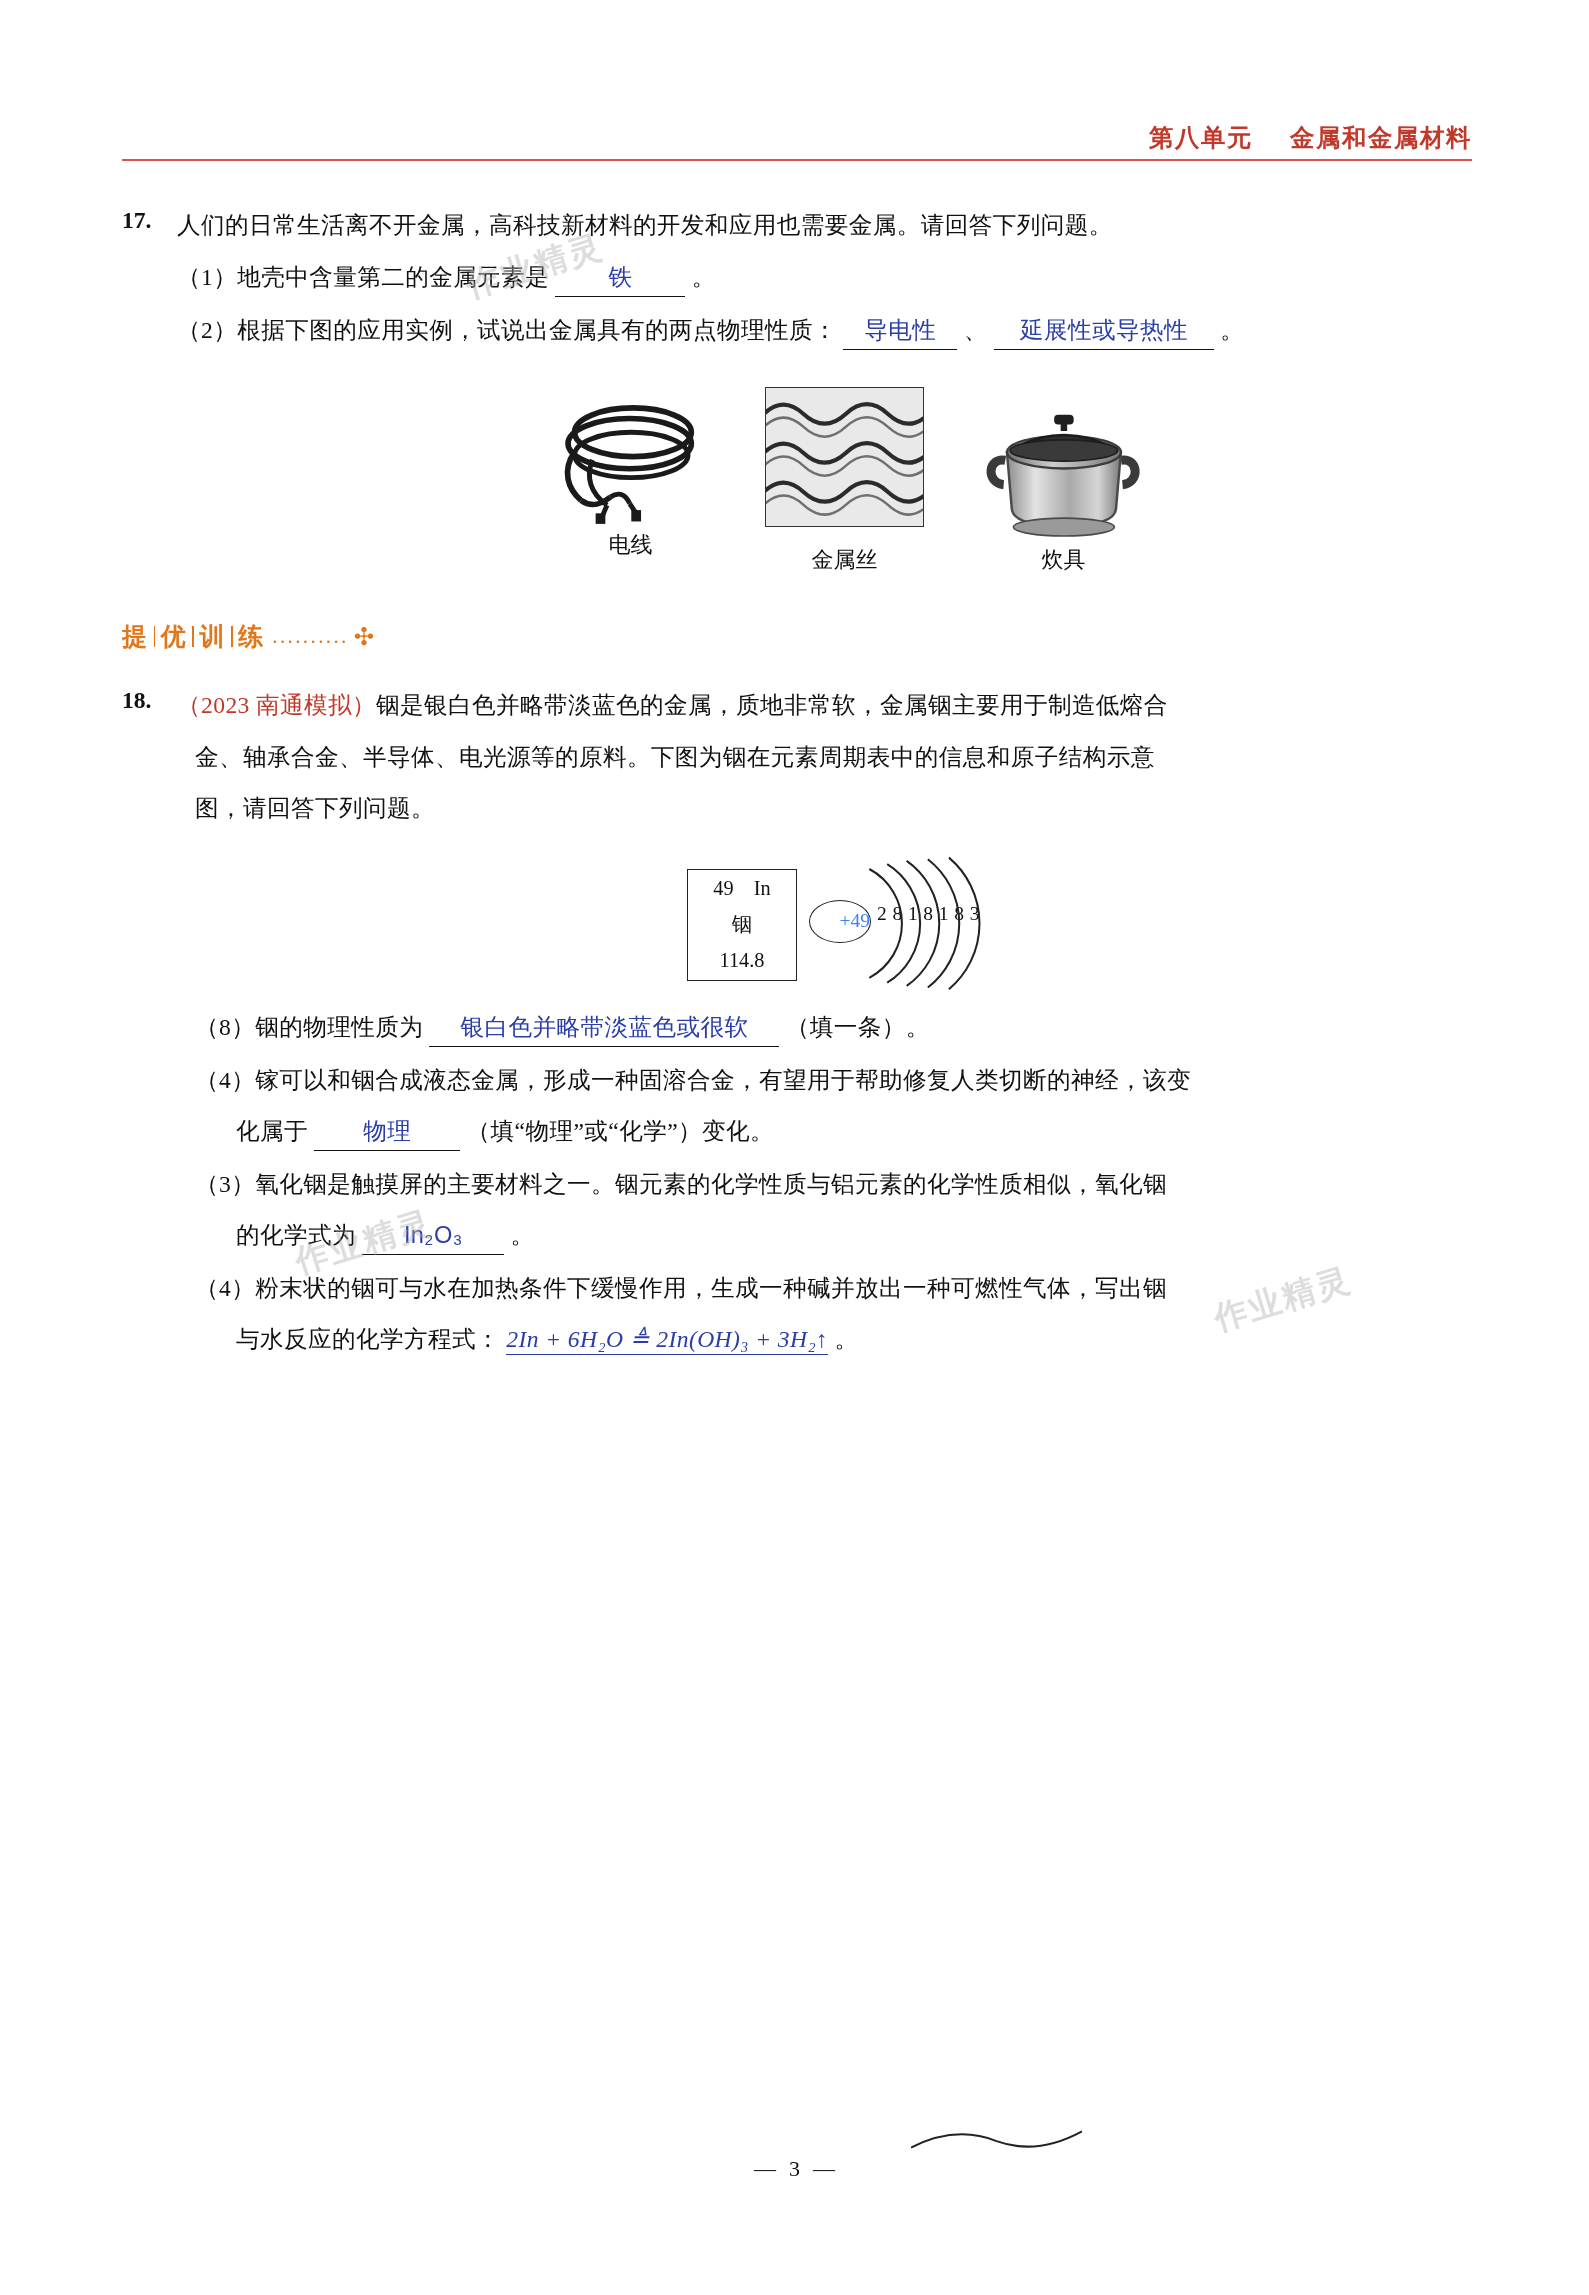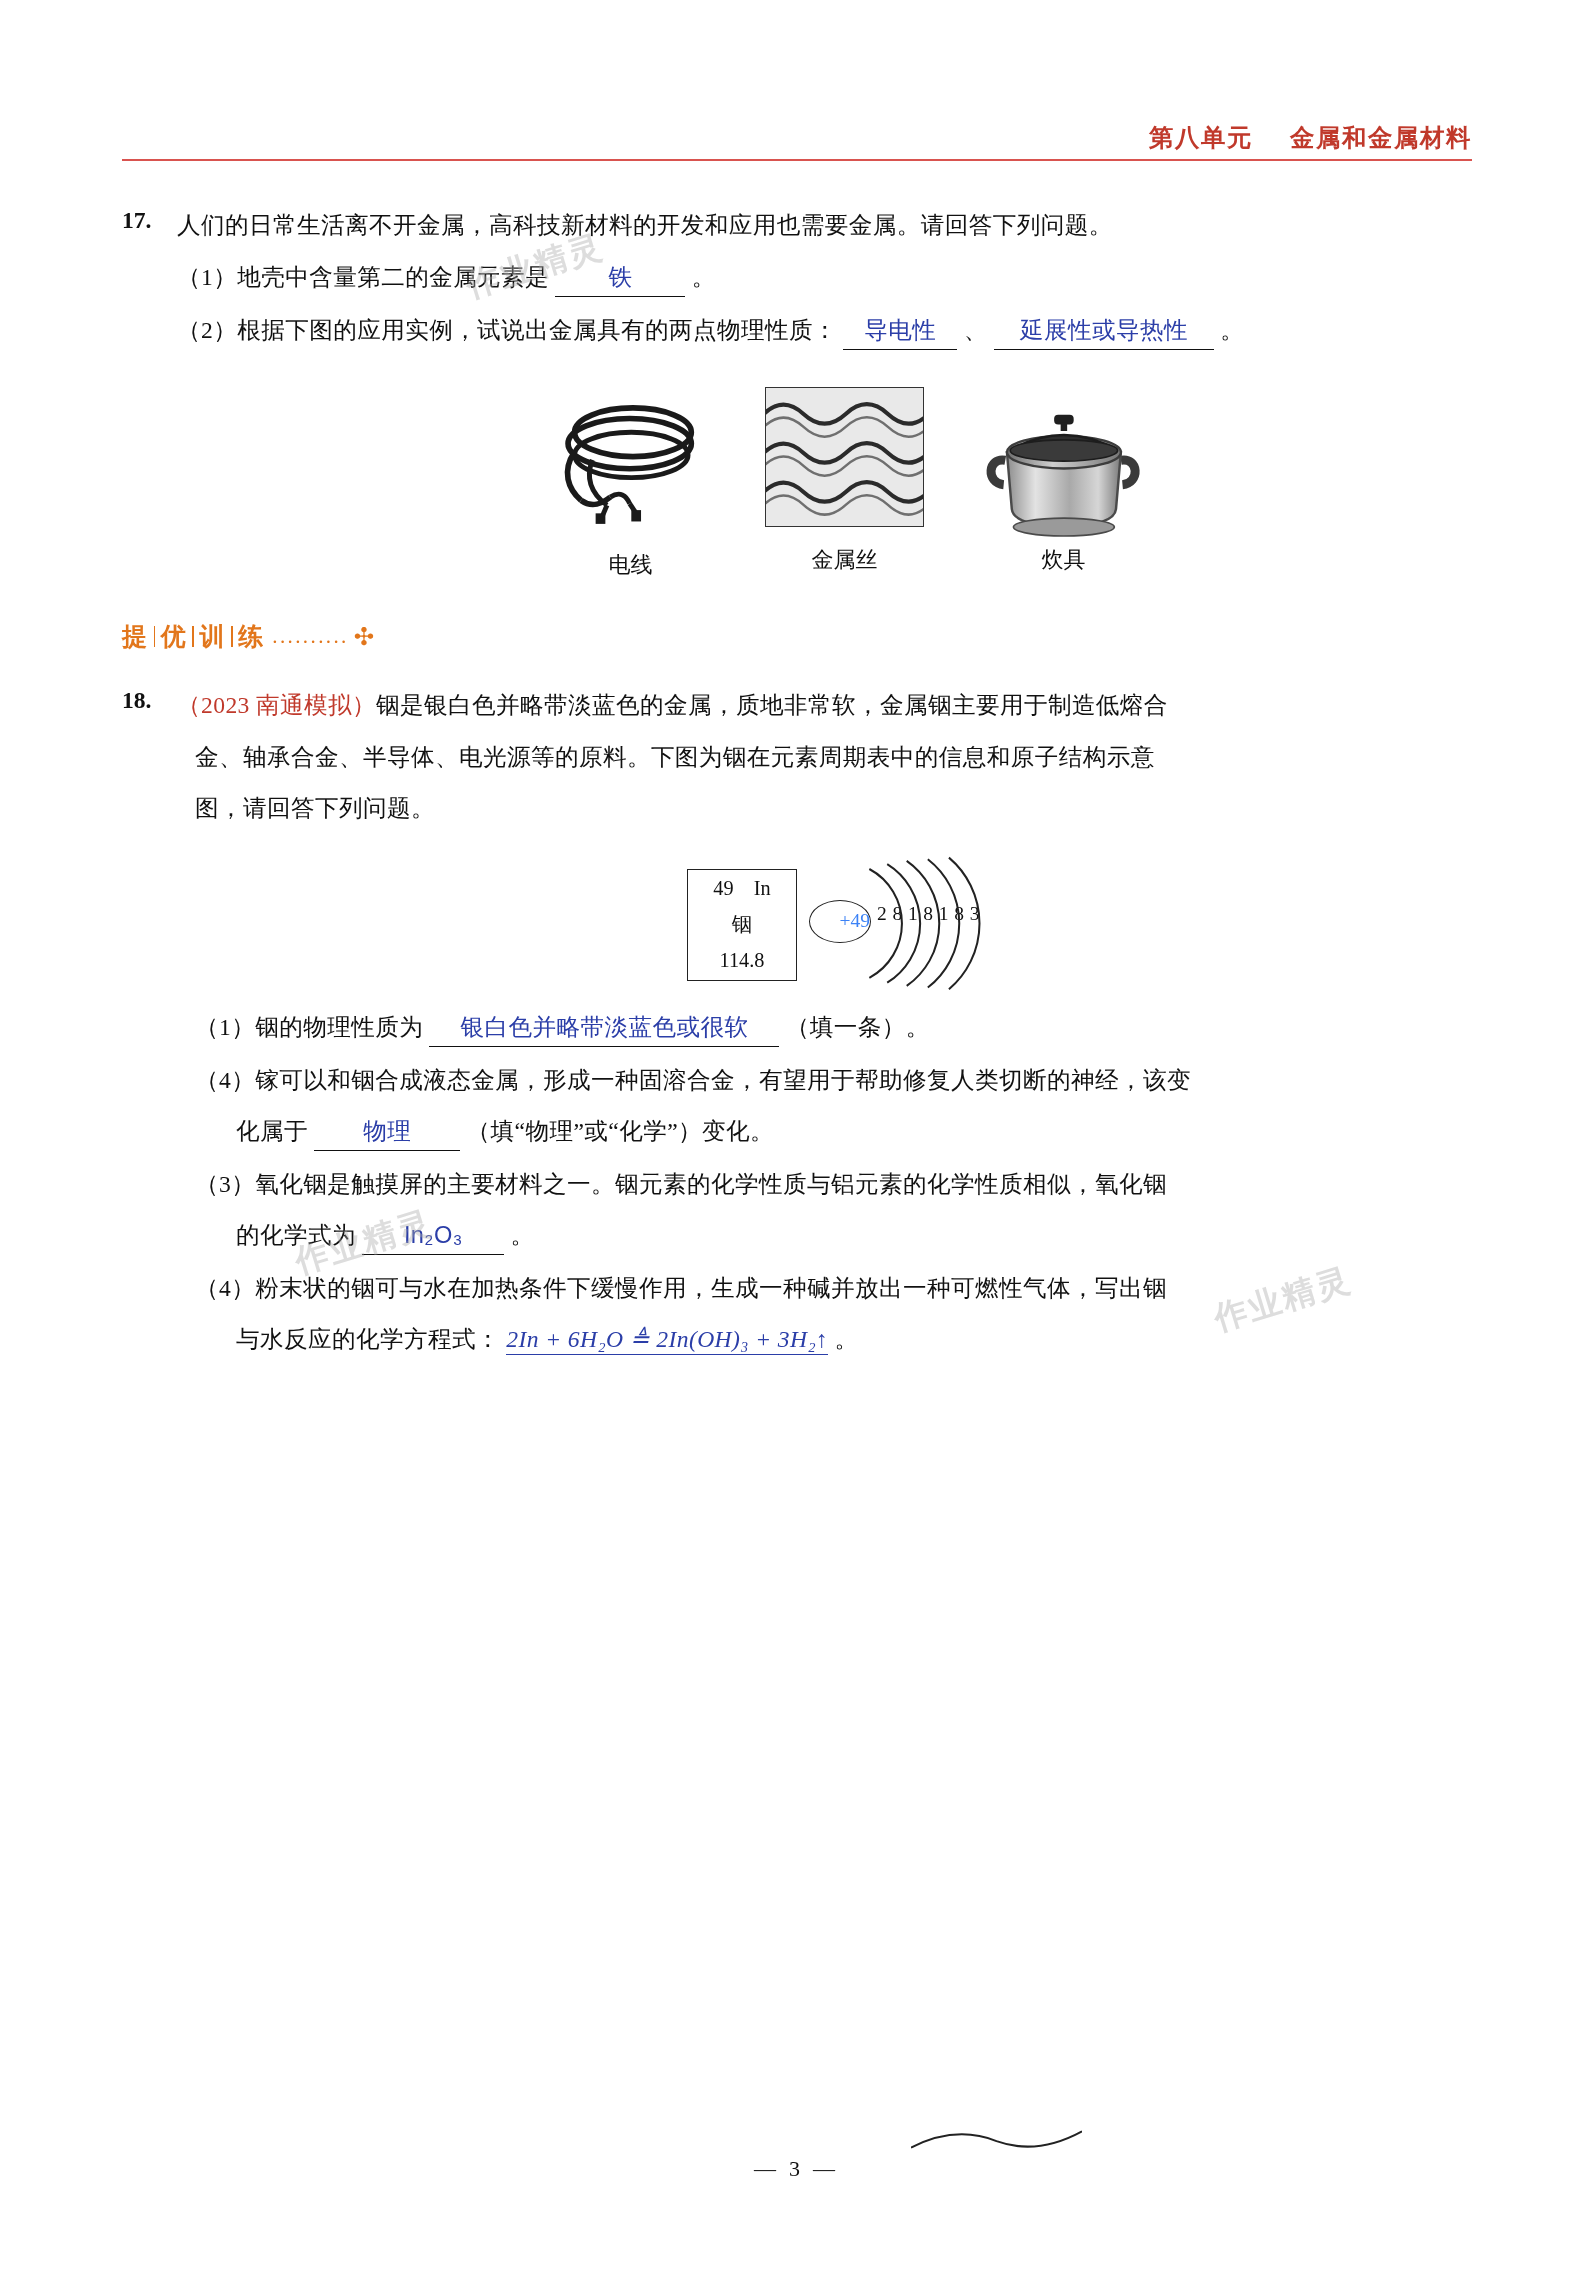--- a/index.html
+++ b/index.html
@@ -246,21 +246,21 @@
         <path d="M36 86 C20 110 28 132 44 146" fill="none" stroke="#1a1a1a" stroke-width="7"></path>
         <path d="M44 146 C58 156 70 150 80 142" fill="none" stroke="#1a1a1a" stroke-width="7"></path>
         <path d="M80 142 C92 134 100 140 104 150" fill="none" stroke="#1a1a1a" stroke-width="6"></path>
         <path d="M58 96 C48 122 60 140 76 152" fill="none" stroke="#1a1a1a" stroke-width="6"></path>
         <path d="M104 150 L112 162" stroke="#1a1a1a" stroke-width="6"></path>
         <path d="M76 152 L70 166" stroke="#1a1a1a" stroke-width="6"></path>
         <rect x="106" y="158" width="12" height="14" fill="#1a1a1a"></rect>
         <rect x="62" y="162" width="12" height="13" fill="#1a1a1a"></rect>
       </svg>
     </div>
-    <div class="cap" style="left:8.1px; top:168px; width:171px;">电线</div>
+    <div class="cap" style="left:8.1px; top:148px; width:171px;">电线</div>
 
     <div class="fig sheet-box">
       <div class="sheet-frame">
         <svg width="157" height="138" viewBox="0 0 193 170">
           <rect x="0" y="0" width="193" height="170" fill="#e9e9e9"></rect>
           <path d="M-5 34 Q20 8 46 32 T98 32 T150 32 T200 32" fill="none" stroke="#2b2b2b" stroke-width="5"></path>
           <path d="M-5 50 Q20 24 46 48 T98 48 T150 48 T200 48" fill="none" stroke="#6f6f6f" stroke-width="3"></path>
           <path d="M-5 82 Q20 56 46 80 T98 80 T150 80 T200 80" fill="none" stroke="#2b2b2b" stroke-width="5"></path>
           <path d="M-5 98 Q20 72 46 96 T98 96 T150 96 T200 96" fill="none" stroke="#6f6f6f" stroke-width="3"></path>
           <path d="M-5 130 Q20 104 46 128 T98 128 T150 128 T200 128" fill="none" stroke="#2b2b2b" stroke-width="5"></path>
@@ -345,21 +345,21 @@
     <svg style="position:absolute; left:174px; top:-6.5px;" width="171" height="134" viewBox="0 0 210 165">
       <path d="M10 16 A 76 76 0 0 1 10 150" fill="none" stroke="#222" stroke-width="2.5"></path>
       <path d="M32 10 A 86 86 0 0 1 32 156" fill="none" stroke="#222" stroke-width="2.5"></path>
       <path d="M56 6 A 94 94 0 0 1 56 160" fill="none" stroke="#222" stroke-width="2.5"></path>
       <path d="M82 4 A 100 100 0 0 1 82 162" fill="none" stroke="#222" stroke-width="2.5"></path>
       <path d="M108 2 A 106 106 0 0 1 108 164" fill="none" stroke="#222" stroke-width="2.5"></path>
     </svg>
   </div>
 
   <div class="line" style="left:195px; top:1009px;">
-    <span>（1）铟的物理性质为</span>
+    <span>（8）铟的物理性质为</span>
     <span class="ul" style="width:350px;">银白色并略带淡蓝色或很软</span>
     <span>（填一条）。</span>
   </div>
 
   <div class="line" style="left:195px; top:1062px;">（4）镓可以和铟合成液态金属，形成一种固溶合金，有望用于帮助修复人类切断的神经，该变</div>
   <div class="line" style="left:236px; top:1113px;">
     <span>化属于</span>
     <span class="ul" style="width:146px;">物理</span>
     <span>（填“物理”或“化学”）变化。</span>
   </div>

